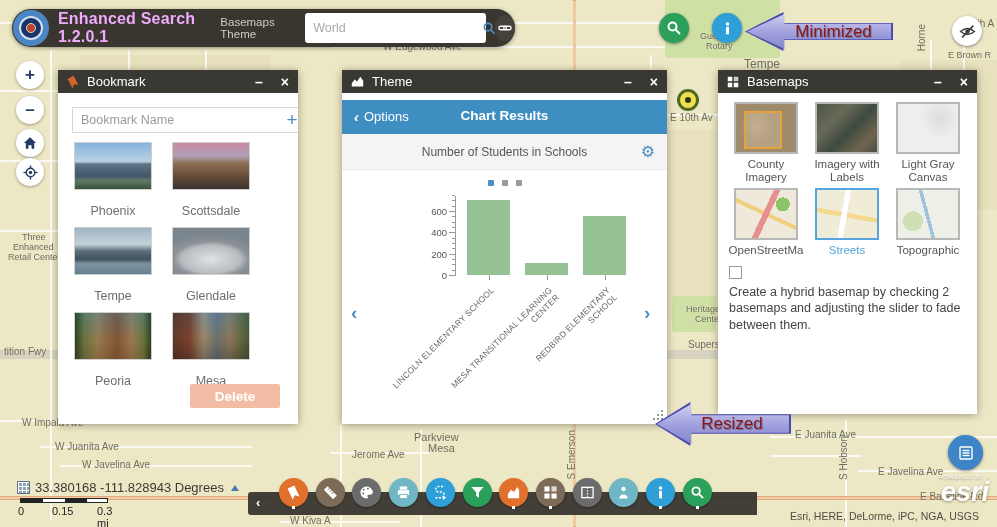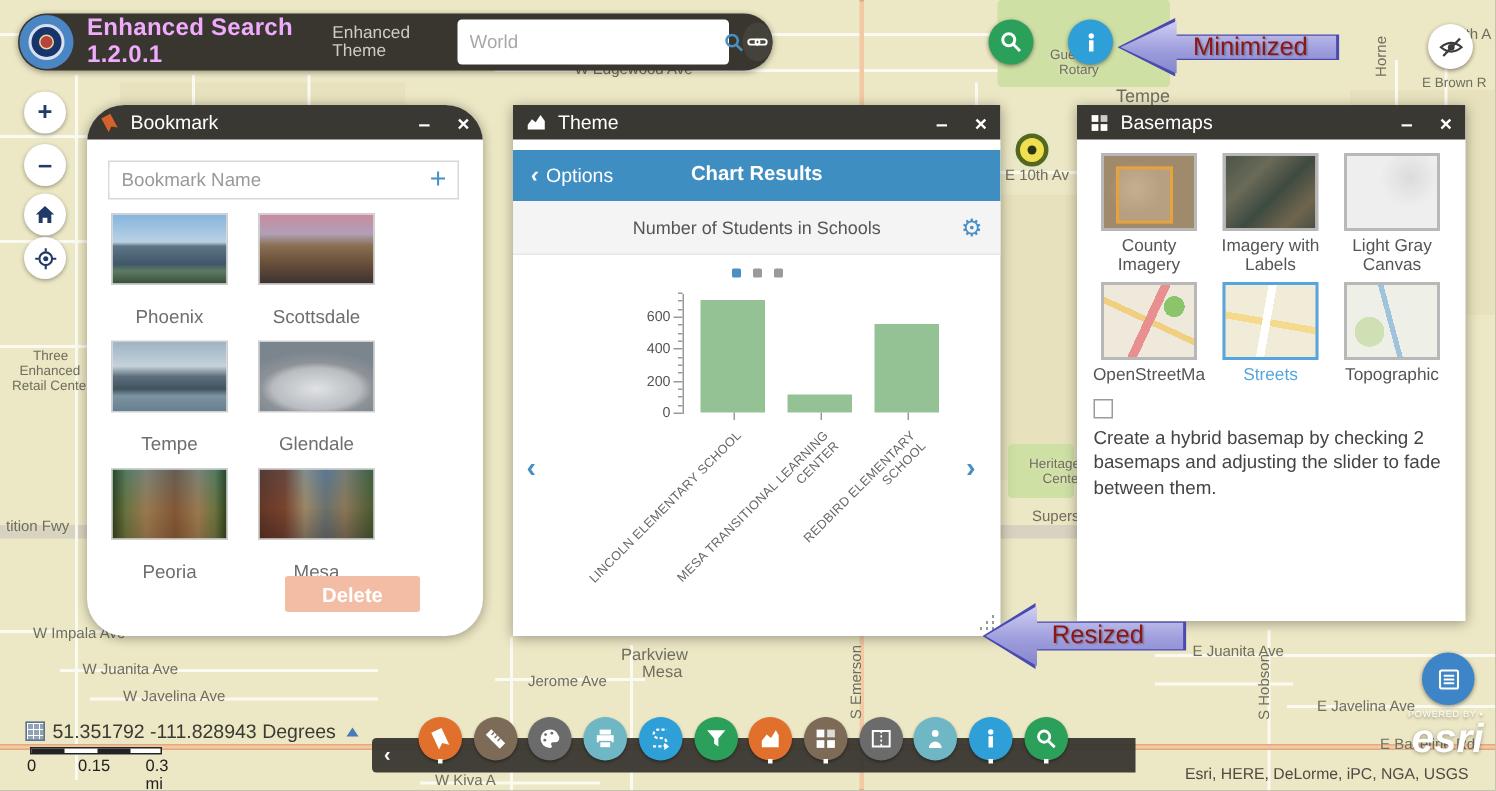--- a/index.html
+++ b/index.html
@@ -68,21 +68,21 @@
 
   
   .panel { position:absolute; background:#fff; box-shadow:0 1px 8px rgba(0,0,0,.35); overflow:hidden; }
   .panel-header { height:23px; background:#3a3833; color:#fff; display:flex; align-items:center;
                   padding:0 9px; gap:8px; font-size:13px; }
   .ph-title { font-weight:normal; }
   .win-min { margin-left:auto; cursor:pointer; font-weight:bold; font-size:14px; line-height:10px; }
   .win-close { cursor:pointer; font-weight:bold; font-size:14px; margin-left:10px; }
 
   
-  #bookmark-panel { left:58px; top:70px; width:264px; height:354px;border-radius:25px; }
+  #bookmark-panel { left:58px; top:70px; width:240px; height:354px; }
   .bm-inputrow { position:absolute; left:14px; top:37px; width:234px; height:26px;
                  border:1px solid #d8d8d8; display:flex; align-items:center; }
   .bm-inputrow input { flex:1; border:none; outline:none; padding:0 8px; font-size:12.5px;
                        font-family:"Liberation Sans", sans-serif; color:#555; }
   .bm-inputrow input::placeholder { color:#9a9a9a; }
   .bm-add { width:26px; text-align:center; color:#4a90c4; font-size:19px; cursor:pointer; }
   #bookmark-grid { position:absolute; left:10px; top:72px; width:244px; display:grid;
                    grid-template-columns:90px 90px; column-gap:8px; row-gap:9px; }
   .bm-item { text-align:center; cursor:pointer; }
   .bm-thumb { width:78px; height:48px; margin:0 auto; border:1px solid #cfcfcf; }
@@ -253,21 +253,21 @@
       <div class="maplabel" style="left: 920px; top: 491px;">E Baseline Rd</div>
     </div>
   <div class="marker"></div>
 
   <div class="appbar">
     <div class="logo">
       <div class="logo-in"></div>
         <div class="logo-core"></div>
     </div>
     <div class="app-title">Enhanced Search 1.2.0.1</div>
-    <div class="app-sub">Enhanced Theme</div>
+    <div class="app-sub">Basemaps Theme</div>
     <div class="searchbox">
       <input placeholder="World" style="">
       <div class="sdiv"></div>
       <span class="s-ico">
         <svg width="15" height="15" viewBox="0 0 16 16">
             <circle cx="6.5" cy="6.5" r="4" fill="none" stroke="#4a90c4" stroke-width="1.8"></circle>
             <line x1="9.6" y1="9.6" x2="13.6" y2="13.6" stroke="#4a90c4" stroke-width="1.8"></line>
           </svg>
       </span>
     </div>
@@ -568,21 +568,21 @@
             <circle cx="6.5" cy="6.5" r="4" fill="none" stroke="#fff" stroke-width="2"></circle>
             <line x1="9.7" y1="9.7" x2="14" y2="14" stroke="#fff" stroke-width="2"></line>
           </svg>
         </div>
         <div class="tb-dot" style="left: 447.7px;"></div>
       </div>
   </div>
 
   <div class="coords">
     <span class="coord-ico"></span>
-    <span class="coord-text">51.351792  -111.828943 Degrees</span>
+    <span class="coord-text">33.380168  -111.828943 Degrees</span>
     <span class="coord-tri"></span>
   </div>
   <div class="scalebar">
     <i style="left:0;width:22px;"></i>
       <i style="left:44px;width:22px;"></i>
   </div>
   <div class="scale-labels">
     <span style="left:4px;">0</span>
     <span style="left:38px;">0.15</span>
     <span style="left:83px;">0.3 mi</span>

